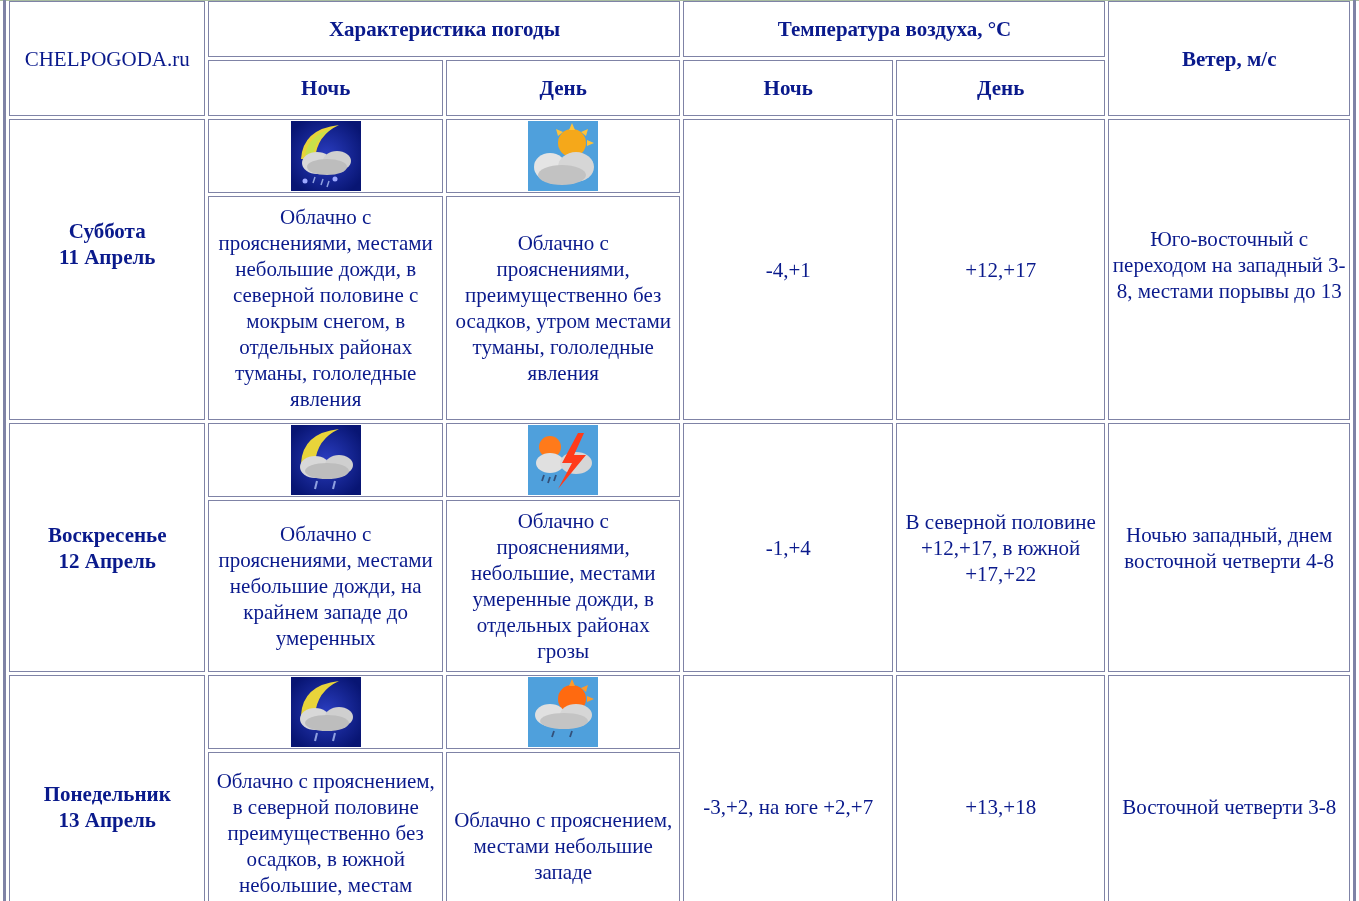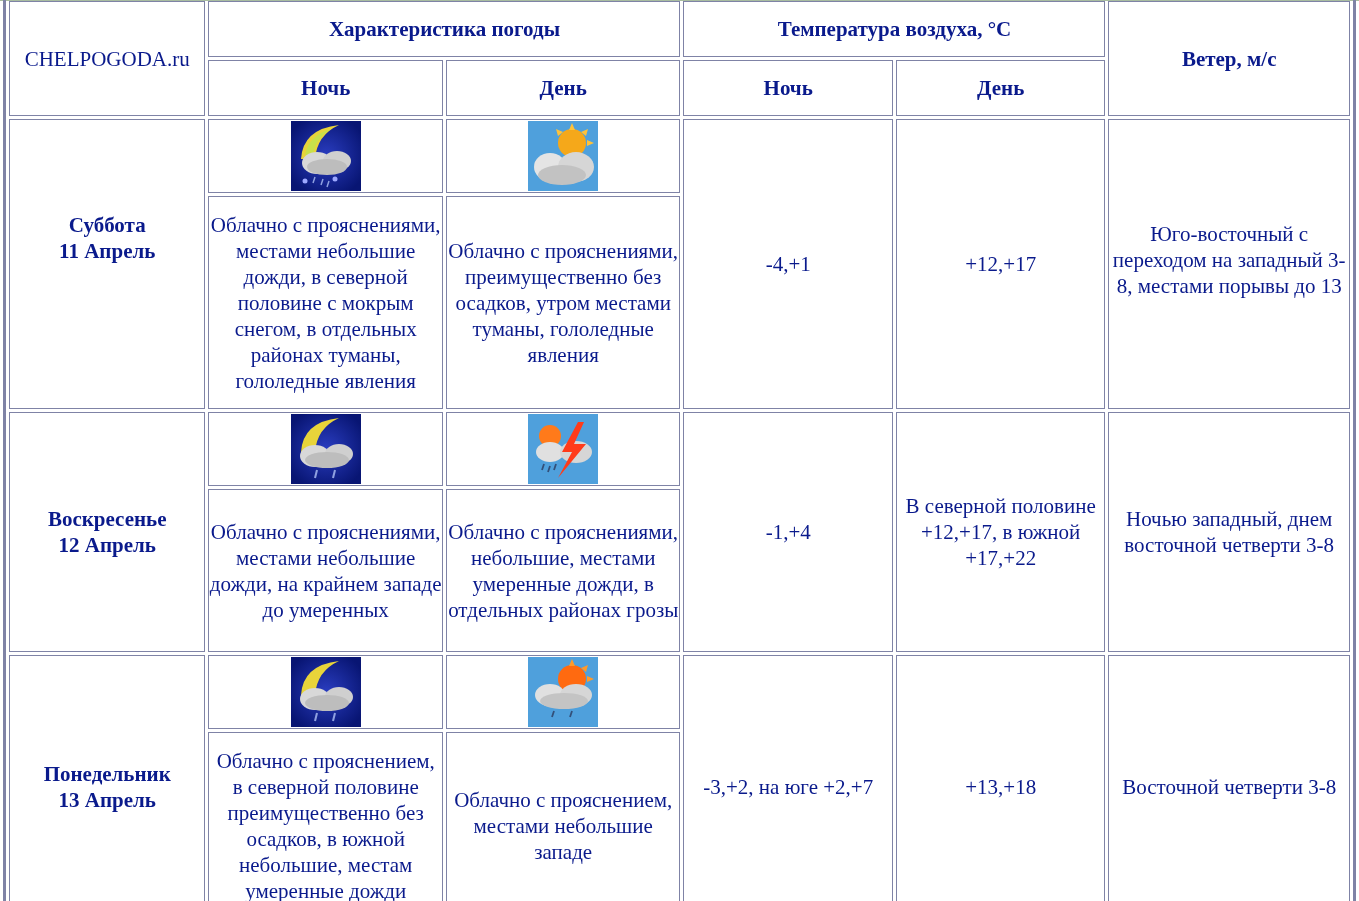--- a/index.html
+++ b/index.html
@@ -26,21 +26,21 @@
       line-height: 26px;
     }
     .hdr { font-weight: bold; font-size: 21px; }
     .brand { font-weight: normal; font-size: 20px; }
     .day { font-weight: bold; }
     .icon-cell { height: 72px; padding: 0 !important; }
     .wicon {
       display: inline-block; width: 70px; height: 70px; vertical-align: middle;
     }
     .wicon svg { display: block; width: 70px; height: 70px; }
-    .desc { padding: 0 !important; }
+    .desc { padding: 7px !important; }
   </style>
 </head>
 <body>
 
 <div class="topline"></div>
 
 <table class="forecast">
   <colgroup>
     <col style="width:196px">
     <col style="width:234px">
@@ -160,21 +160,21 @@
               <g stroke="#33507a" stroke-width="1.8">
                 <line x1="16" y1="50" x2="14" y2="56"></line>
                 <line x1="22" y1="52" x2="20" y2="58"></line>
                 <line x1="28" y1="50" x2="26" y2="56"></line>
               </g>
             </svg>
       </span>
     </td>
     <td rowspan="2">-1,+4</td>
     <td rowspan="2">В северной половине +12,+17, в южной +17,+22</td>
-    <td rowspan="2">Ночью западный, днем восточной четверти 3-8</td>
+    <td rowspan="2">Ночью западный, днем восточной четверти 4-8</td>
   </tr>
   <tr style="height:163px">
     <td class="desc">Облачно с прояснениями, местами небольшие дожди, на крайнем западе до умеренных</td>
     <td class="desc">Облачно с прояснениями, небольшие, местами умеренные дожди, в отдельных районах грозы</td>
   </tr>
 
   <tr>
     <td rowspan="2" class="day">
       <div>Понедельник</div>
       <div>13 Апрель</div>

